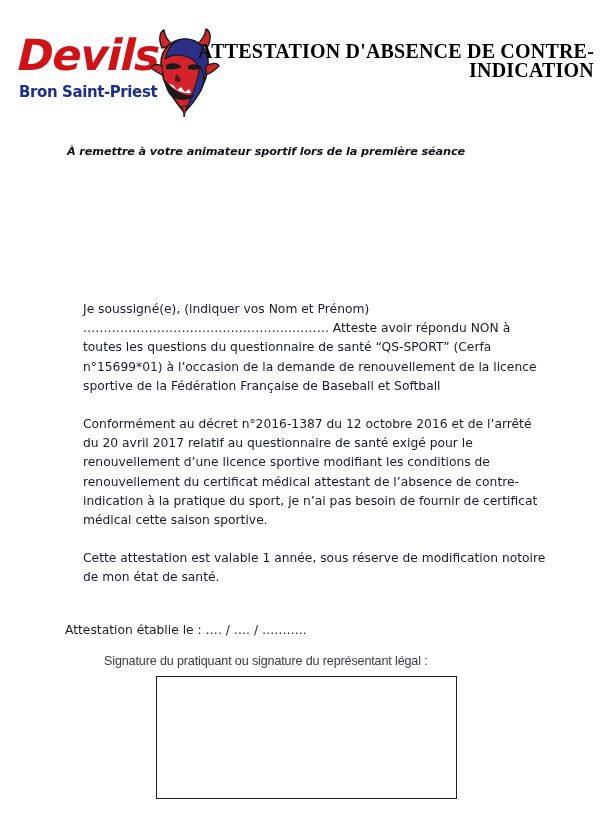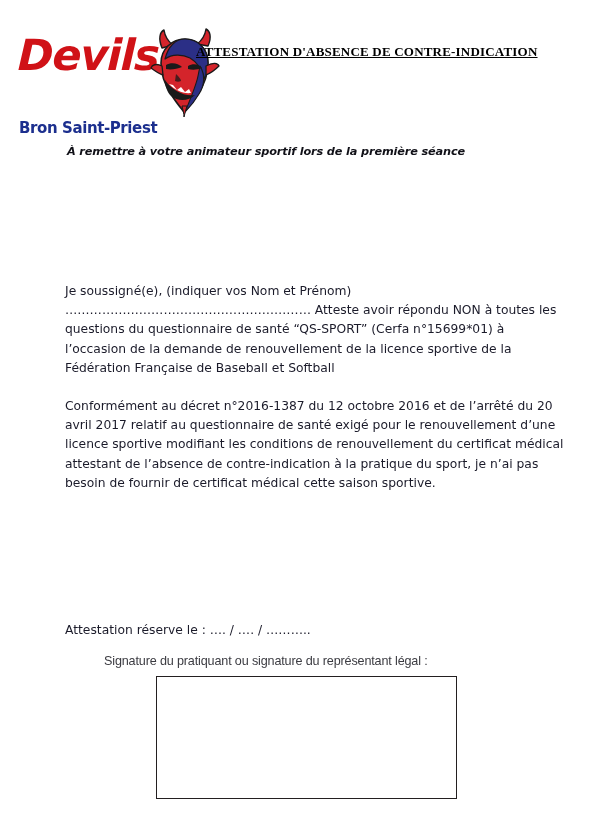--- a/index.html
+++ b/index.html
@@ -50,43 +50,41 @@
     left: 1px;
     top: 56px;
     width: 150px;
     font-family: "DejaVu Sans", sans-serif;
     font-weight: bold;
     font-size: 15px;
     letter-spacing: -0.4px;
     line-height: 17px;
     color: #1c2f8e;
     white-space: nowrap;
-    margin-top: 36px;
   }
   .logo-mascot {
     position: absolute;
     left: 130px;
     top: 0px;
     width: 72px;
     height: 90px;
   }
 
   .doc-title {
     position: absolute;
     left: 196px;
     top: 42px;
     width: 398px;
-    text-align: left;
+    text-align: right;
     font-family: "Liberation Serif", "DejaVu Serif", serif;
     font-weight: bold;
-    font-size: 13px;
+    font-size: 20px;
     line-height: 19px;
     letter-spacing: 0.2px;
     color: #000000;
-    text-decoration: underline;
   }
   .doc-title .line2 {
     display: block;
   }
 
   
   .subnote {
     position: absolute;
     left: 0;
     top: 145px;
@@ -105,21 +103,21 @@
     position: absolute;
     left: 65px;
     top: 282px;
     width: 500px;
   }
   .para {
     font-family: "DejaVu Sans", sans-serif;
     font-size: 12.3px;
     line-height: 19.2px;
     color: #1b1b2a;
-    margin: 0;
+    margin: 18px;
   }
   .para + .para {
     margin-top: 19px;
   }
 
   
   .date-line {
     position: absolute;
     left: 65px;
     top: 621px;
@@ -200,19 +198,20 @@
   <div class="doc-title">
     <span>ATTESTATION D'ABSENCE DE CONTRE-INDICATION</span>
   </div>
 </div>
 
 <div class="subnote">À remettre à votre animateur sportif lors de la première séance</div>
 
 <div class="body-area">
   <p class="para">Je soussigné(e), (indiquer vos Nom et Prénom) …………………………………………………… Atteste avoir répondu NON à toutes les questions du questionnaire de santé “QS-SPORT” (Cerfa n°15699*01) à l’occasion de la demande de renouvellement de la licence sportive de la Fédération Française de Baseball et Softball</p>
   <p class="para">Conformément au décret n°2016-1387 du 12 octobre 2016 et de l’arrêté du 20 avril 2017 relatif au questionnaire de santé exigé pour le renouvellement d’une licence sportive modifiant les conditions de renouvellement du certificat médical attestant de l’absence de contre-indication à la pratique du sport, je n’ai pas besoin de fournir de certificat médical cette saison sportive.</p>
+  <p class="para">Cette attestation est valable 1 année, sous réserve de modification notoire de mon état de santé.</p>
 </div>
 
-<div class="date-line">Attestation réserve le : …. / …. / ………..</div>
+<div class="date-line">Attestation établie le : …. / …. / ………..</div>
 
 <div class="sig-label">Signature du pratiquant ou signature du représentant légal :</div>
 
 <div class="sig-box"></div>
 
 </body></html>

